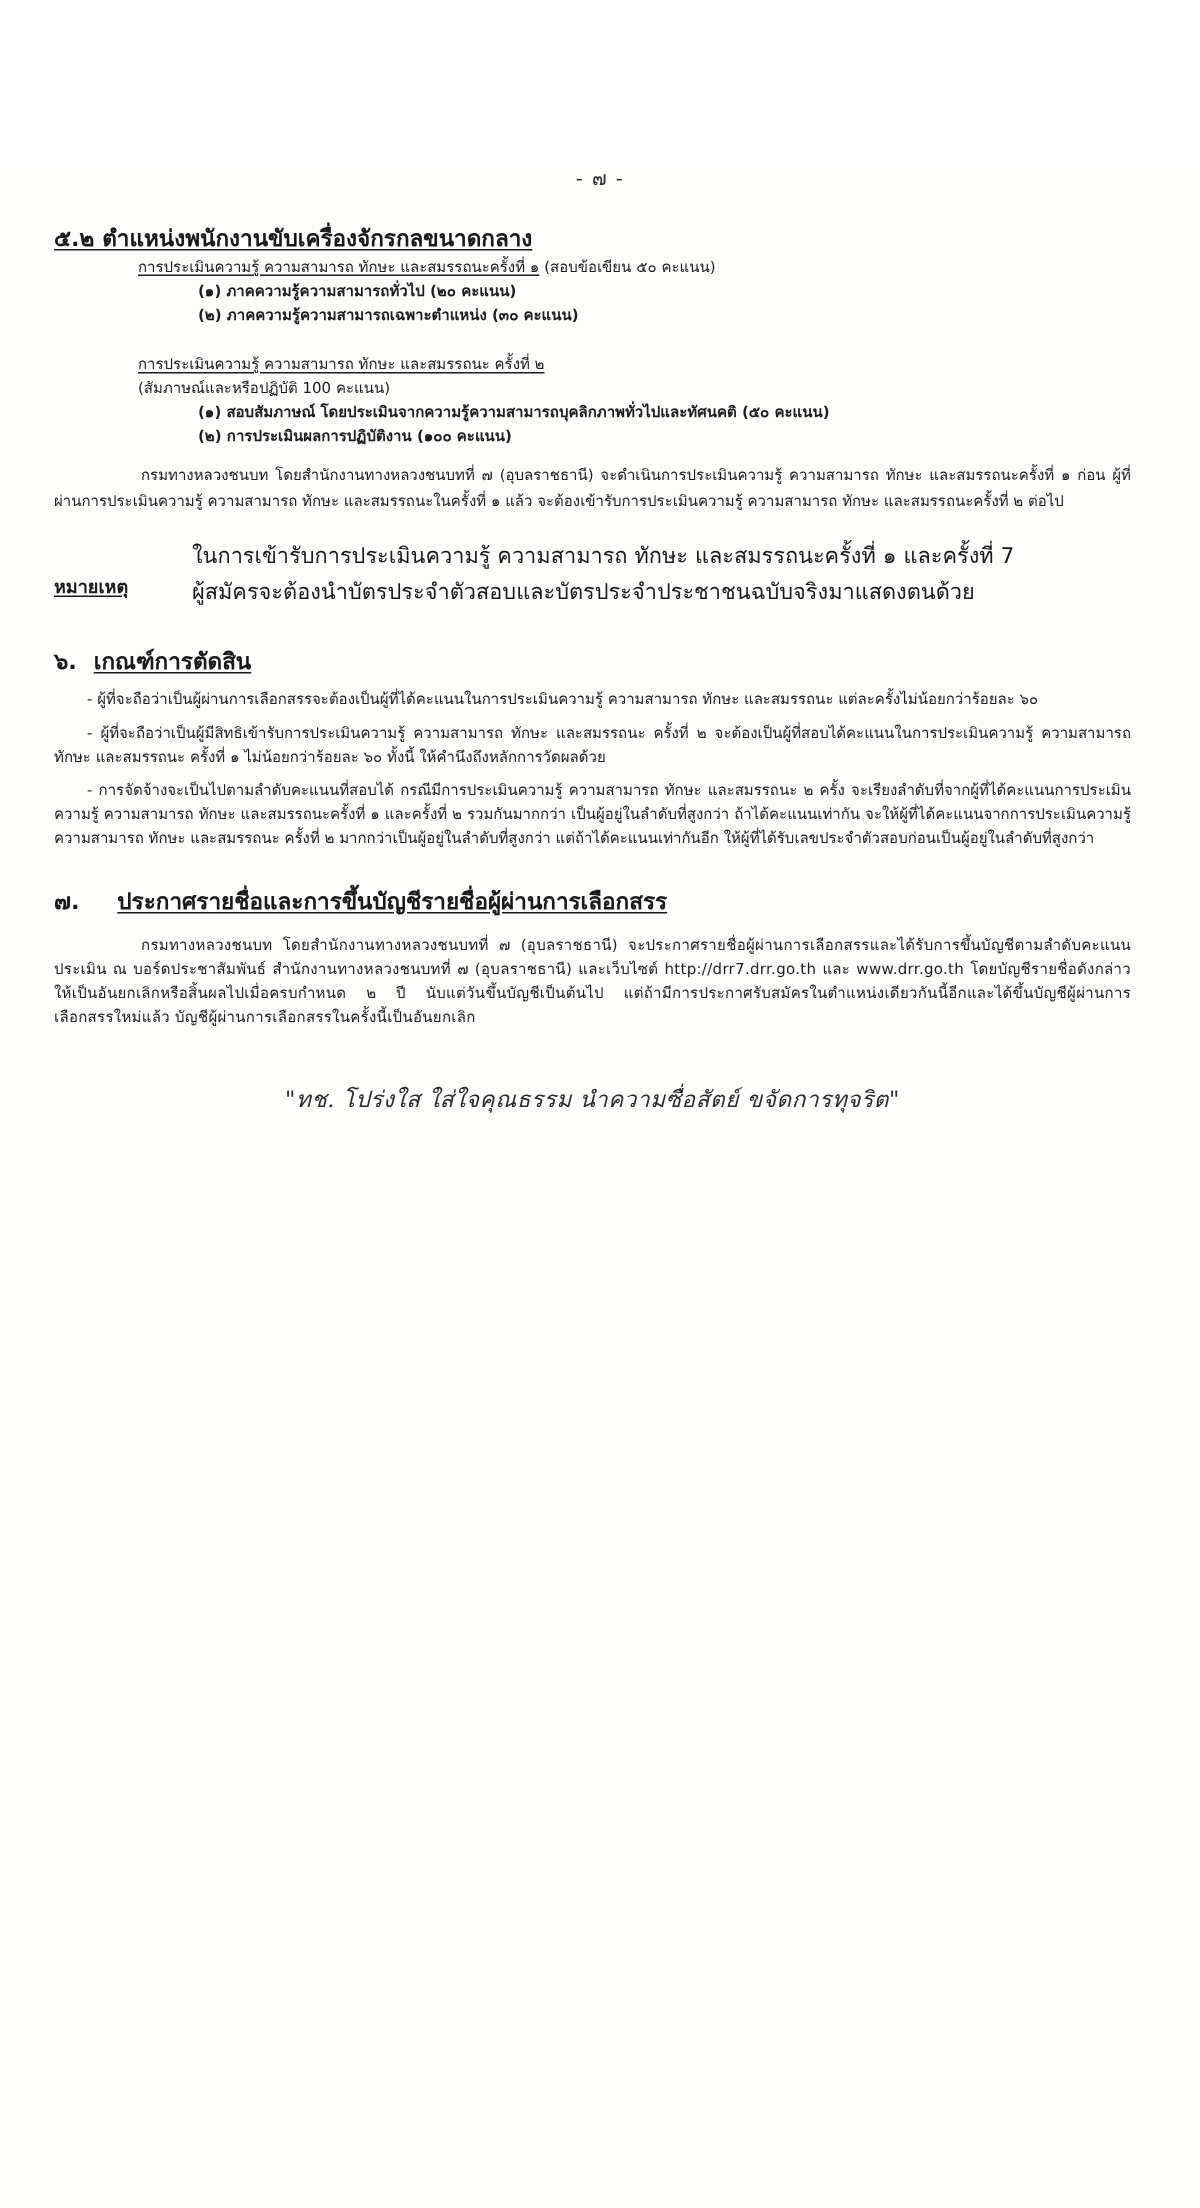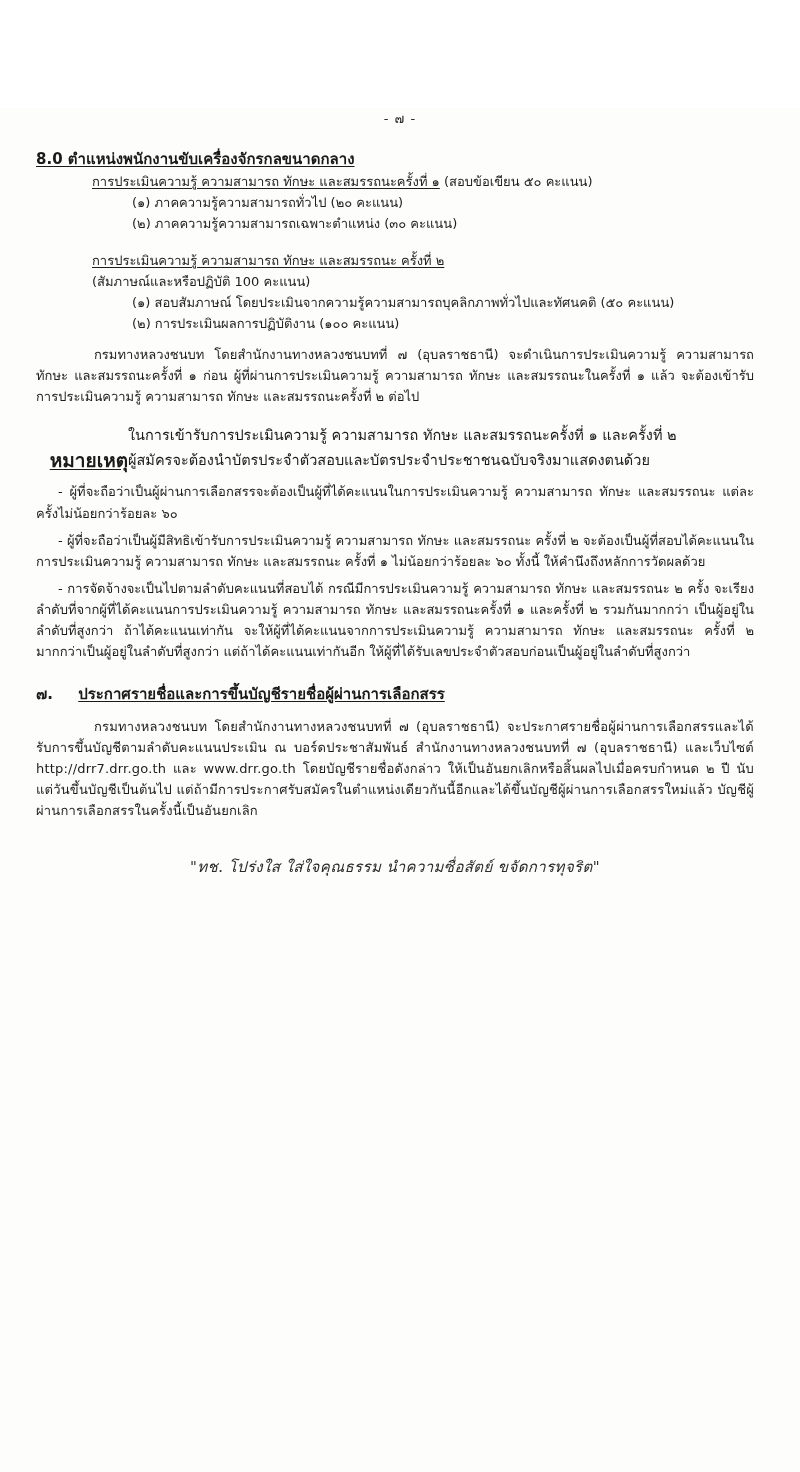--- a/index.html
+++ b/index.html
@@ -32,53 +32,52 @@
   }
   .content {
     padding: 0 46px 0 36px;
   }
   .u {
     text-decoration: underline;
     text-underline-offset: 2px;
   }
   p, div.line {
     margin: 0;
-    font-size: 13px;
+    font-size: 10px;
     line-height: 1.62;
     color: #1d1d1d;
   }
   .sec-head {
     font-size: 15px;
     font-weight: bold;
     margin-top: 18px;
   }
   .indent2 { padding-left: 56px; }
-  .indent3 { padding-left: 96px; }
+  .indent3 { padding-left: 96px; font-weight: bold; }
   .para {
     text-indent: 58px;
     text-align: justify;
     margin-top: 10px;
   }
   .block {
     margin-top: 8px;
   }
   .note-row {
     display: flex;
     margin-top: 16px;
     align-items: flex-start;
   }
   .note-label {
     width: 92px;
     flex: 0 0 92px;
     font-weight: bold;
     text-decoration: underline;
     text-underline-offset: 2px;
-    font-size: 19px;
+    font-size: 12px;
     padding-top: 22px;
-    text-align: right;
   }
   .note-body {
     flex: 1;
     font-size: 14.5px;
     line-height: 1.68;
   }
   .dash {
     text-indent: 22px;
     text-align: justify;
     margin-top: 6px;
@@ -107,21 +106,21 @@
 </style>
 </head>
 <body>
 
 <div class="page">
 
   <div class="page-number">- ๗ -</div>
 
   <div class="content">
 
-    <div class="sec-head u">8.0  ตำแหน่งพนักงานขับเครื่องจักรกลขนาดกลาง</div>
+    <div class="sec-head u">๕.๒  ตำแหน่งพนักงานขับเครื่องจักรกลขนาดกลาง</div>
 
     <div class="line indent2 block">
       <span class="u">การประเมินความรู้ ความสามารถ ทักษะ และสมรรถนะครั้งที่ ๑</span>
       <span>(สอบข้อเขียน ๕๐ คะแนน)</span>
     </div>
 
     <div class="line indent3 block">(๑)  ภาคความรู้ความสามารถทั่วไป (๒๐ คะแนน)</div>
     <div class="line indent3">(๒)  ภาคความรู้ความสามารถเฉพาะตำแหน่ง (๓๐ คะแนน)</div>
 
     <div class="line indent2 block" style="margin-top:16px;">
@@ -130,25 +129,29 @@
     <div class="line indent2">(สัมภาษณ์และหรือปฏิบัติ 100 คะแนน)</div>
 
     <div class="line indent3 block">(๑)  สอบสัมภาษณ์ โดยประเมินจากความรู้ความสามารถบุคลิกภาพทั่วไปและทัศนคติ (๕๐ คะแนน)</div>
     <div class="line indent3">(๒)  การประเมินผลการปฏิบัติงาน (๑๐๐ คะแนน)</div>
 
     <p class="para">กรมทางหลวงชนบท โดยสำนักงานทางหลวงชนบทที่ ๗ (อุบลราชธานี) จะดำเนินการประเมินความรู้ ความสามารถ ทักษะ และสมรรถนะครั้งที่ ๑ ก่อน ผู้ที่ผ่านการประเมินความรู้ ความสามารถ ทักษะ และสมรรถนะในครั้งที่ ๑ แล้ว จะต้องเข้ารับการประเมินความรู้ ความสามารถ ทักษะ และสมรรถนะครั้งที่ ๒ ต่อไป</p>
 
     <div class="note-row">
       <div class="note-label">หมายเหตุ</div>
       <div class="note-body">
-        <div>ในการเข้ารับการประเมินความรู้ ความสามารถ ทักษะ และสมรรถนะครั้งที่ ๑ และครั้งที่ ๒</div>
+        <div>ในการเข้ารับการประเมินความรู้ ความสามารถ ทักษะ และสมรรถนะครั้งที่ ๑ และครั้งที่ 7</div>
         <div>ผู้สมัครจะต้องนำบัตรประจำตัวสอบและบัตรประจำประชาชนฉบับจริงมาแสดงตนด้วย</div>
       </div>
     </div>
 
+    <div class="sec-head" style="margin-top:22px;">
+      <span class="section-num">๖.</span>
+      <span class="u" style="margin-left:6px;">เกณฑ์การตัดสิน</span>
+    </div>
 
     <p class="dash">- ผู้ที่จะถือว่าเป็นผู้ผ่านการเลือกสรรจะต้องเป็นผู้ที่ได้คะแนนในการประเมินความรู้  ความสามารถ ทักษะ และสมรรถนะ แต่ละครั้งไม่น้อยกว่าร้อยละ ๖๐</p>
     <p class="dash">- ผู้ที่จะถือว่าเป็นผู้มีสิทธิเข้ารับการประเมินความรู้  ความสามารถ ทักษะ และสมรรถนะ ครั้งที่ ๒ จะต้องเป็นผู้ที่สอบได้คะแนนในการประเมินความรู้  ความสามารถ ทักษะ และสมรรถนะ ครั้งที่ ๑  ไม่น้อยกว่าร้อยละ ๖๐ ทั้งนี้ ให้คำนึงถึงหลักการวัดผลด้วย</p>
     <p class="dash">- การจัดจ้างจะเป็นไปตามลำดับคะแนนที่สอบได้ กรณีมีการประเมินความรู้  ความสามารถ  ทักษะ  และสมรรถนะ ๒ ครั้ง จะเรียงลำดับที่จากผู้ที่ได้คะแนนการประเมินความรู้  ความสามารถ ทักษะ และสมรรถนะครั้งที่ ๑ และครั้งที่ ๒ รวมกันมากกว่า เป็นผู้อยู่ในลำดับที่สูงกว่า ถ้าได้คะแนนเท่ากัน จะให้ผู้ที่ได้คะแนนจากการประเมินความรู้ ความสามารถ  ทักษะ  และสมรรถนะ ครั้งที่ ๒ มากกว่าเป็นผู้อยู่ในลำดับที่สูงกว่า แต่ถ้าได้คะแนนเท่ากันอีก ให้ผู้ที่ได้รับเลขประจำตัวสอบก่อนเป็นผู้อยู่ในลำดับที่สูงกว่า</p>
 
     <div class="sec-head" style="margin-top:20px;">
       <span class="section-num">๗.</span>
       <span class="u" style="margin-left:20px;">ประกาศรายชื่อและการขึ้นบัญชีรายชื่อผู้ผ่านการเลือกสรร</span>
     </div>
 

